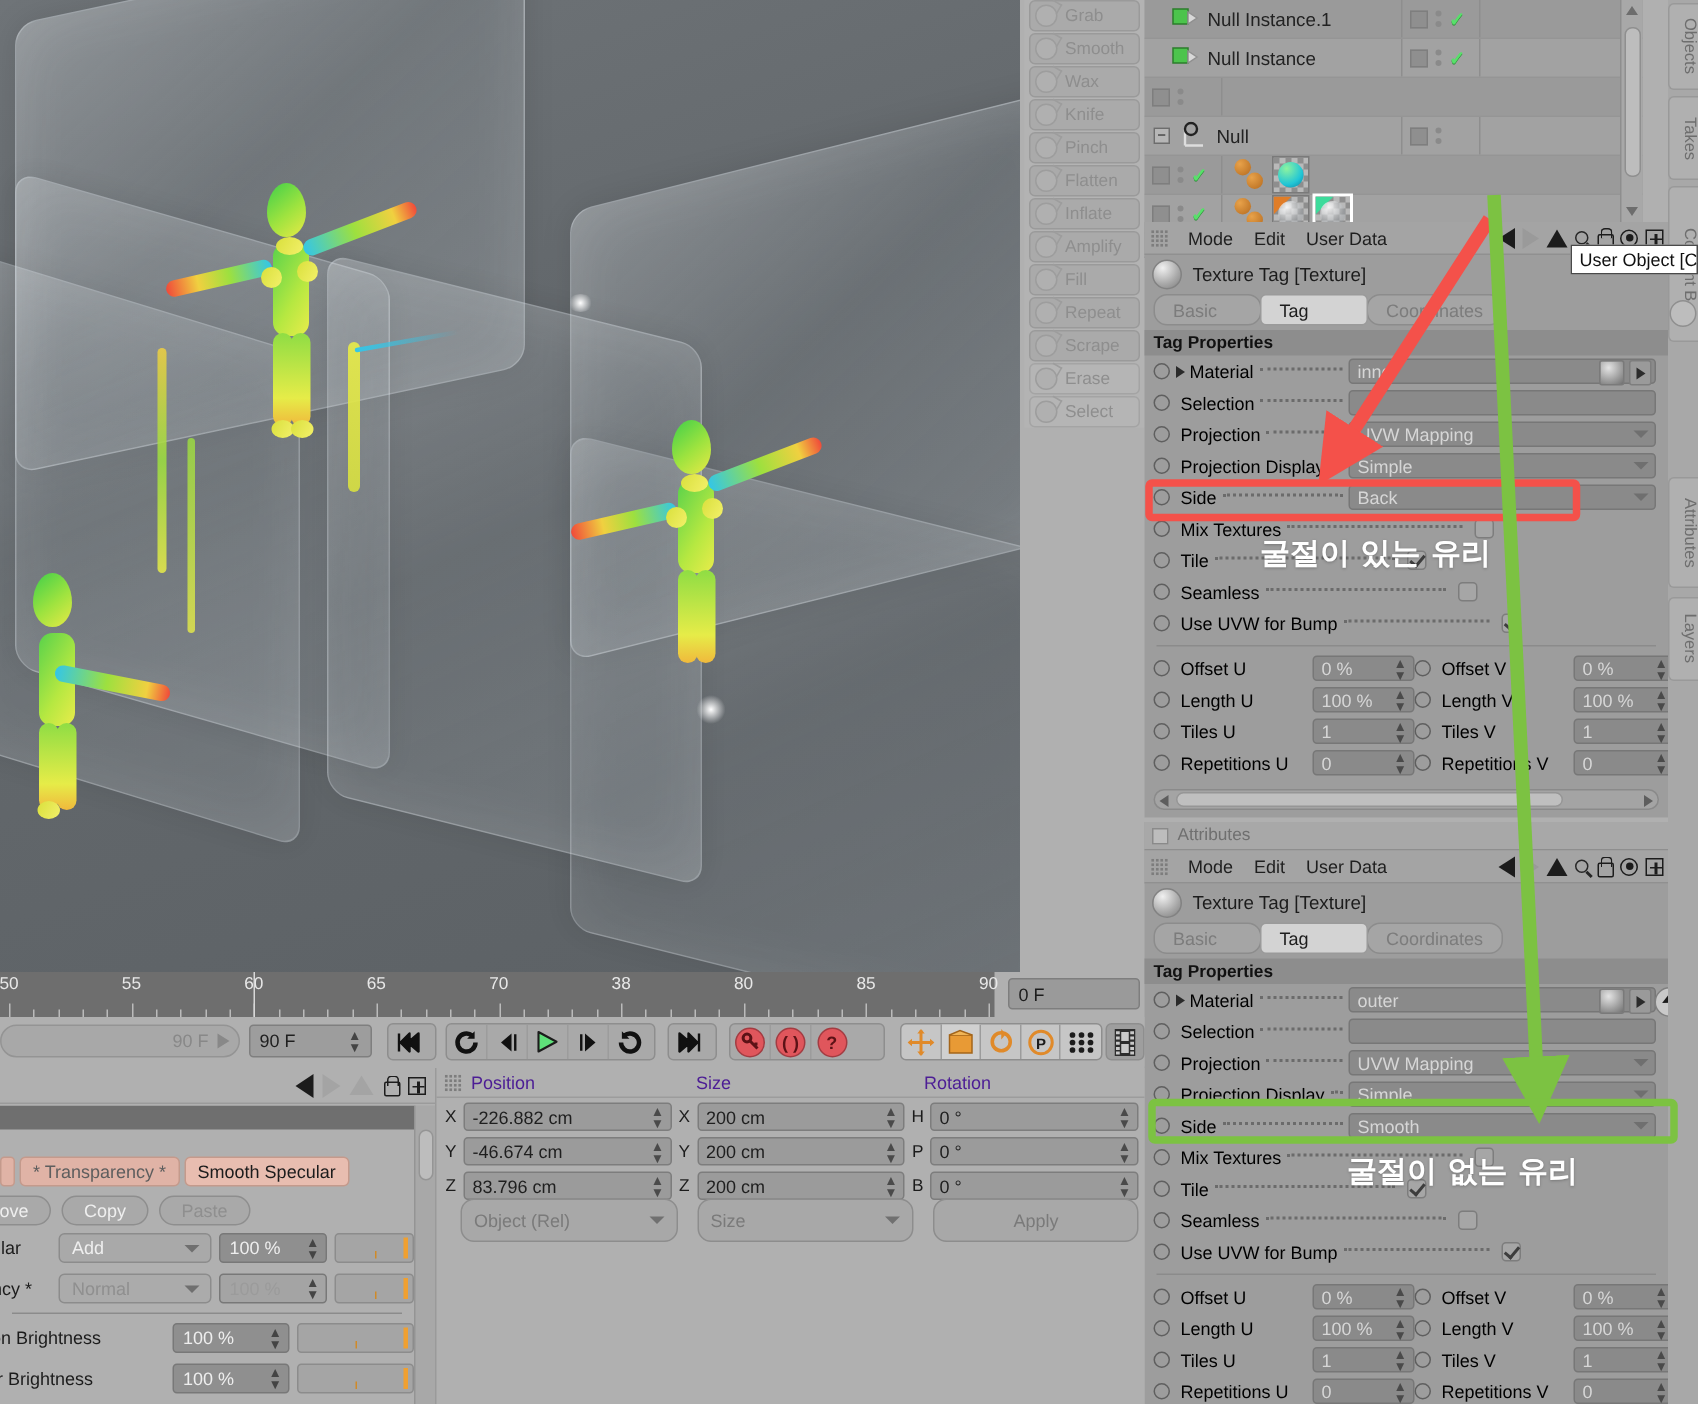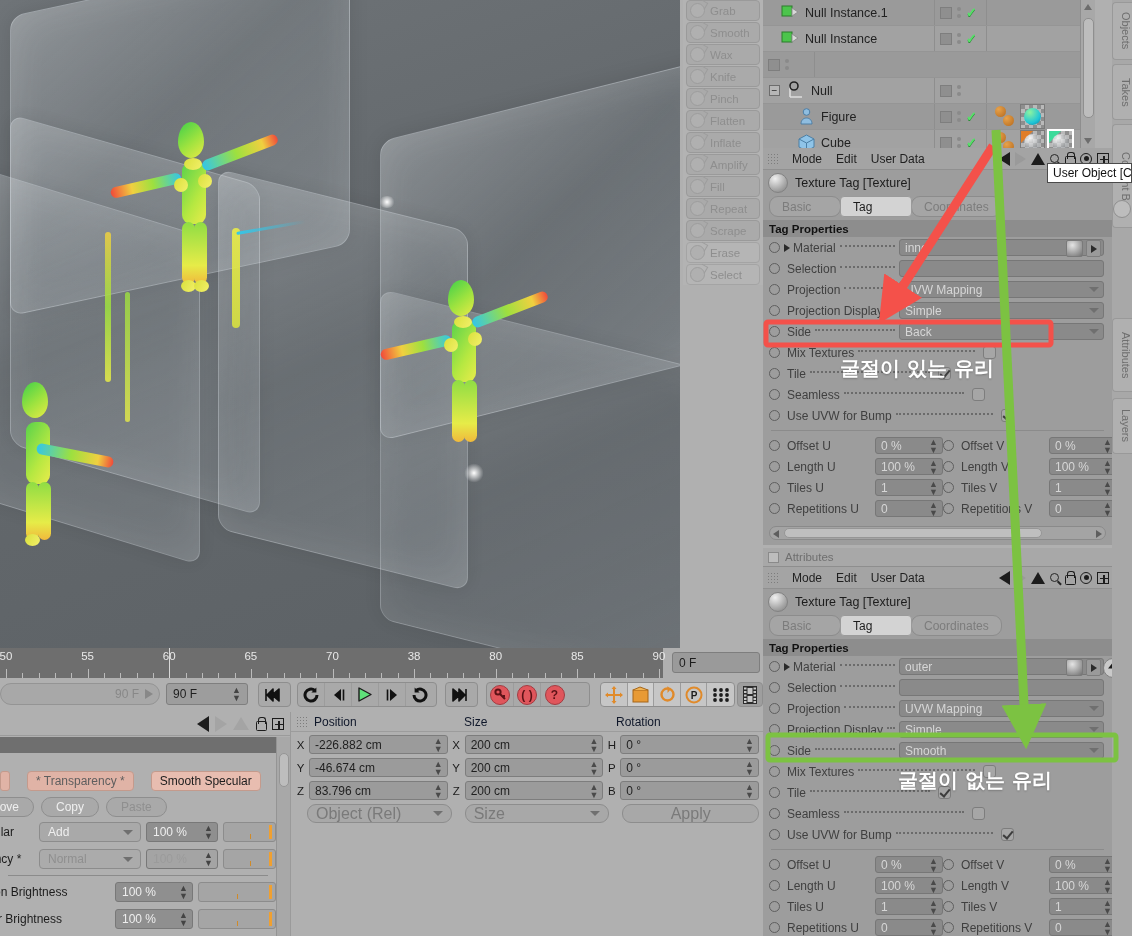--- a/index.html
+++ b/index.html
@@ -141,21 +141,21 @@
   .at-tab{ flex:0 0 auto; min-width:72px; text-align:left; line-height:20px; font-size:12px;
            color:#7c7c7c; background:#a5a5a5; border:1px solid #8c8c8c; border-radius:9px;
            padding:0 12px; margin-right:-1px; }
   .at-tab.active{ background:#d3d3d3; color:#1c1c1c; border-color:#9a9a9a; position:relative; z-index:2; border-radius:4px; }
 
   .at-group{ height:17px; background:#8d8d8d; display:flex; align-items:center;
              padding-left:6px; font-size:11.5px; font-weight:bold; color:#111; margin-top:3px; }
 
   .prow{ height:21px; display:flex; align-items:center; padding-left:6px; gap:0; }
   .radio{ width:11px;height:11px;border-radius:50%;border:1.6px solid #5f5f5f; background:transparent; flex:0 0 auto; }
-  .plabel{ font-size:12px; color:#404040; margin-left:7px; white-space:nowrap;
+  .plabel{ font-size:12px; color:#000000; margin-left:7px; white-space:nowrap;
            flex:0 0 auto; }
   .dleader{ flex:1; border-bottom:2px dotted #6b6b6b; margin:0 4px 4px 4px; min-width:6px; }
   .tri{ width:0;height:0;border-top:4px solid transparent;border-bottom:4px solid transparent;
         border-left:6px solid #2a2a2a; margin-left:4px; margin-right:3px; flex:0 0 auto; }
   .field{ height:17px; background:#8a8a8a; border:1px solid #777; border-radius:3px;
           display:flex; align-items:center; padding:0 5px; font-size:12px; color:#d6d6d6;
           position:relative; }
   .field .drop{ position:absolute; right:4px; width:0;height:0;
           border-left:5px solid transparent;border-right:5px solid transparent;border-top:5px solid #6f6f6f; }
   .field .spin{ position:absolute; right:4px; color:#4a4a4a; font-size:9px; line-height:8px; }
@@ -224,42 +224,42 @@
          border-right:1px solid #9c9c9c; }
   .tbtn:last-child{ border-right:none; }
   .circbtn{ width:20px;height:20px;border-radius:50%; background:#e0565c; border:1px solid #a33c42;
             display:flex;align-items:center;justify-content:center; color:#5c1216; font-size:12px; font-weight:bold; }
 
   
   #coords{ position:absolute; left:290px; top:712px; width:473px; height:224px;
            background:#b0b0b0; border-left:1px solid #9a9a9a; }
   .co-head{ height:20px; display:flex; align-items:center; gap:0; padding-left:5px;
             border-bottom:1px solid #9c9c9c; }
-  .co-h{ font-size:12px; color:#0f172a; font-weight:normal; }
+  .co-h{ font-size:12px; color:#4c1d95; font-weight:normal; }
   .co-row{ height:21px; display:flex; align-items:center; padding:0 4px; gap:3px; margin-top:2px; }
   .co-ax{ width:11px; font-size:11.5px; color:#1c1c1c; text-align:center; flex:0 0 auto; }
   .co-f{ flex:1; height:19px; background:#9b9b9b; border:1px solid #7d7d7d; border-radius:3px;
          display:flex;align-items:center;padding:0 5px;font-size:12px;color:#1f1f1f; position:relative; }
   .co-f .spin{ position:absolute; right:4px; color:#4a4a4a; font-size:9px; line-height:8px; }
-  .co-btn{ flex:1; height:19px; background:#a8a8a8; border:1px solid #8d8d8d; border-radius:9px;
-           display:flex;align-items:center;justify-content:center;font-size:16px;color:#7a7a7a; position:relative; }
+  .co-btn{ flex:1; height:29px; background:#a8a8a8; border:1px solid #8d8d8d; border-radius:9px;
+           display:flex;align-items:center;justify-content:center;font-size:12px;color:#7a7a7a; position:relative; }
   .co-btn.drop{ justify-content:flex-start; padding-left:8px; }
   .co-btn .dd{ position:absolute; right:8px; width:0;height:0;
            border-left:5px solid transparent;border-right:5px solid transparent;border-top:5px solid #707070; }
 
   
   #mated{ position:absolute; left:0; top:712px; width:290px; height:224px; background:#b0b0b0; }
   .me-topbar{ height:24px; background:#b0b0b0; display:flex; align-items:center;
               justify-content:flex-end; gap:6px; padding-right:6px; border-bottom:1px solid #9b9b9b; }
   .me-nav-l{ width:0;height:0;border-top:8px solid transparent;border-bottom:8px solid transparent;border-right:12px solid #1c1c1c; }
   .me-nav-r{ width:0;height:0;border-top:8px solid transparent;border-bottom:8px solid transparent;border-left:12px solid #a4a4a4; }
   .me-nav-u{ width:0;height:0;border-left:8px solid transparent;border-right:8px solid transparent;border-bottom:13px solid #a4a4a4; }
   .me-body{ position:absolute; left:0; top:25px; right:14px; bottom:0; overflow:hidden; }
   .me-darkbar{ height:16px; background:#6f6f6f; }
-  .me-tabrow{ display:flex; align-items:center; gap:17px; padding:18px 0 0 0; }
+  .me-tabrow{ display:flex; align-items:center; gap:3px; padding:18px 0 0 0; }
   .me-tab{ height:20px; border-radius:4px; display:flex;align-items:center;justify-content:center;
            font-size:12px; padding:0 8px; }
   .me-tab.pink{ background:#e0b3a6; color:#5e5e5e; border:1px solid #c49a8c; }
   .me-tab.pinkdk{ background:#e8bdb0; color:#1c1c1c; border:1px solid #c49a8c; }
   .me-btnrow{ display:flex; gap:7px; padding:6px 0 0 0; }
   .me-btn{ height:20px; border-radius:10px; border:1px solid #8e8e8e; background:#a9a9a9;
            display:flex;align-items:center;justify-content:center; font-size:12px; padding:0 14px; color:#efefef; }
   .me-btn.dim{ color:#8f8f8f; }
   .me-prow{ height:24px; display:flex; align-items:center; gap:5px; margin-top:3px; }
   .me-lab{ font-size:12px;color:#1c1c1c; white-space:nowrap; flex:0 0 auto; }
@@ -460,53 +460,39 @@
           <div class="obj-cols">
             <span class="vis-sq"></span>
             <span class="dots">
               <span class="dot"></span>
               <span class="dot"></span>
             </span>
           </div>
           <div class="tagzone"></div>
         </div>
         <div class="obj-row">
-          <div class="obj-tree ind2">
-            <span class="o-ico"><svg width="19" height="19" viewBox="0 0 19 19">
-                <circle cx="9.5" cy="5" r="3.3" fill="#8fbde0" stroke="#4e7ea5"></circle>
-                <path d="M4 17c0-4 2.5-6 5.5-6s5.5 2 5.5 6z" fill="#8fbde0" stroke="#4e7ea5"></path>
-              </svg></span>
-            <span class="o-lbl">Figure</span>
-          </div>
           <div class="obj-cols">
             <span class="vis-sq"></span>
             <span class="dots">
               <span class="dot"></span>
               <span class="dot"></span>
             </span>
             <span class="chk">✓</span>
           </div>
           <div class="tagzone">
             <span class="mat-dots">
               <span class="mdot a"></span>
               <span class="mdot b"></span>
             </span>
             <span class="mat-sw">
               <span class="sphere-g"></span>
             </span>
           </div>
         </div>
         <div class="obj-row">
-          <div class="obj-tree ind2">
-            <span class="o-ico"><svg width="19" height="19" viewBox="0 0 19 19">
-                <path d="M2 6l7.5-4L17 6v8l-7.5 4L2 14z" fill="#8fc4e8" stroke="#4b7fa5"></path>
-                <path d="M2 6l7.5 4 7.5-4M9.5 10v8" stroke="#4b7fa5" fill="none"></path>
-              </svg></span>
-            <span class="o-lbl">Cube</span>
-          </div>
           <div class="obj-cols">
             <span class="vis-sq"></span>
             <span class="dots">
               <span class="dot"></span>
               <span class="dot"></span>
             </span>
             <span class="chk">✓</span>
           </div>
           <div class="tagzone">
             <span class="mat-dots">

